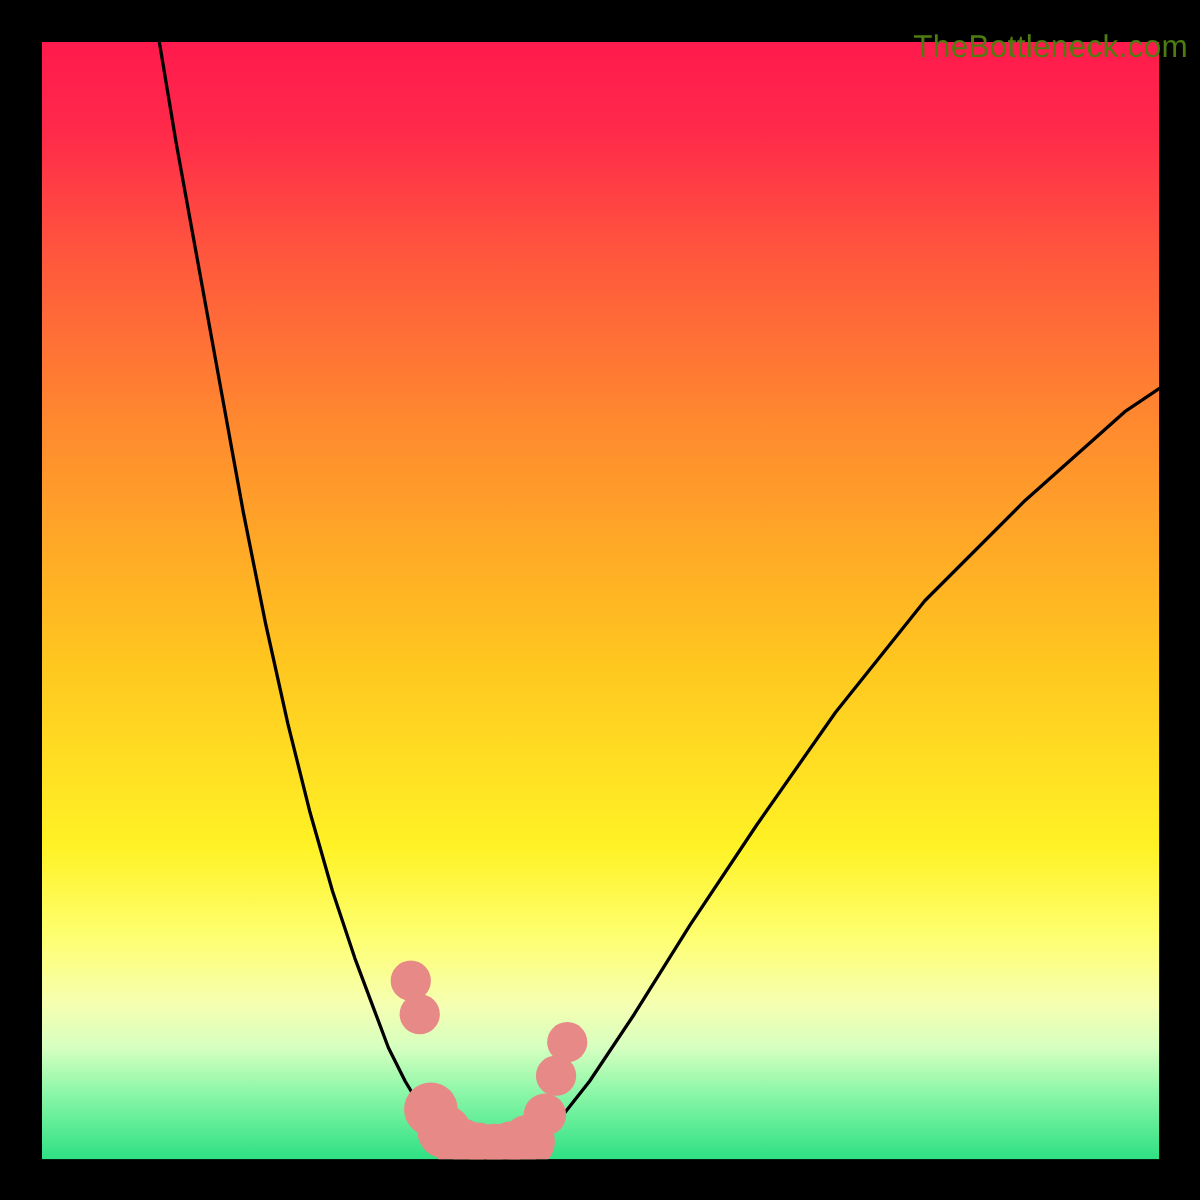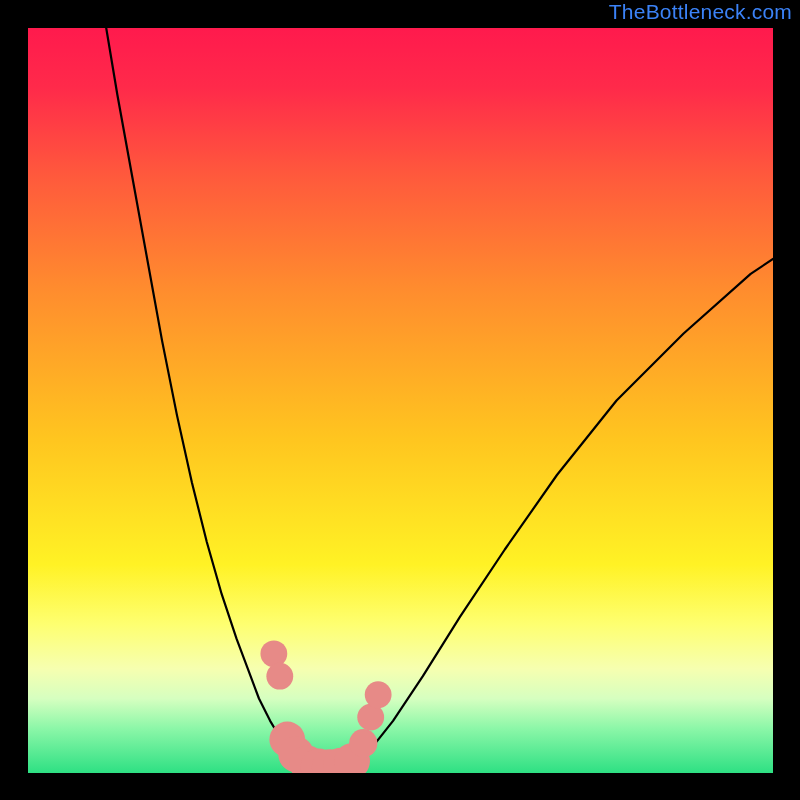--- a/index.html
+++ b/index.html
@@ -22,23 +22,23 @@
   .plot {
     position: absolute;
     left: 28px;
     top: 28px;
     width: 745px;
     height: 745px;
     overflow: hidden;
   }
   .watermark {
     position: absolute;
-    top: 0;
+    top: 20px;
     right: 8px;
-    color: #3b82f6;
+    color: #4d7c0f;
     font-size: 21px;
     font-weight: 500;
     letter-spacing: 0.2px;
   }
   svg { display: block; }
 </style>
 </head>
 <body>
 
 <div class="frame">

